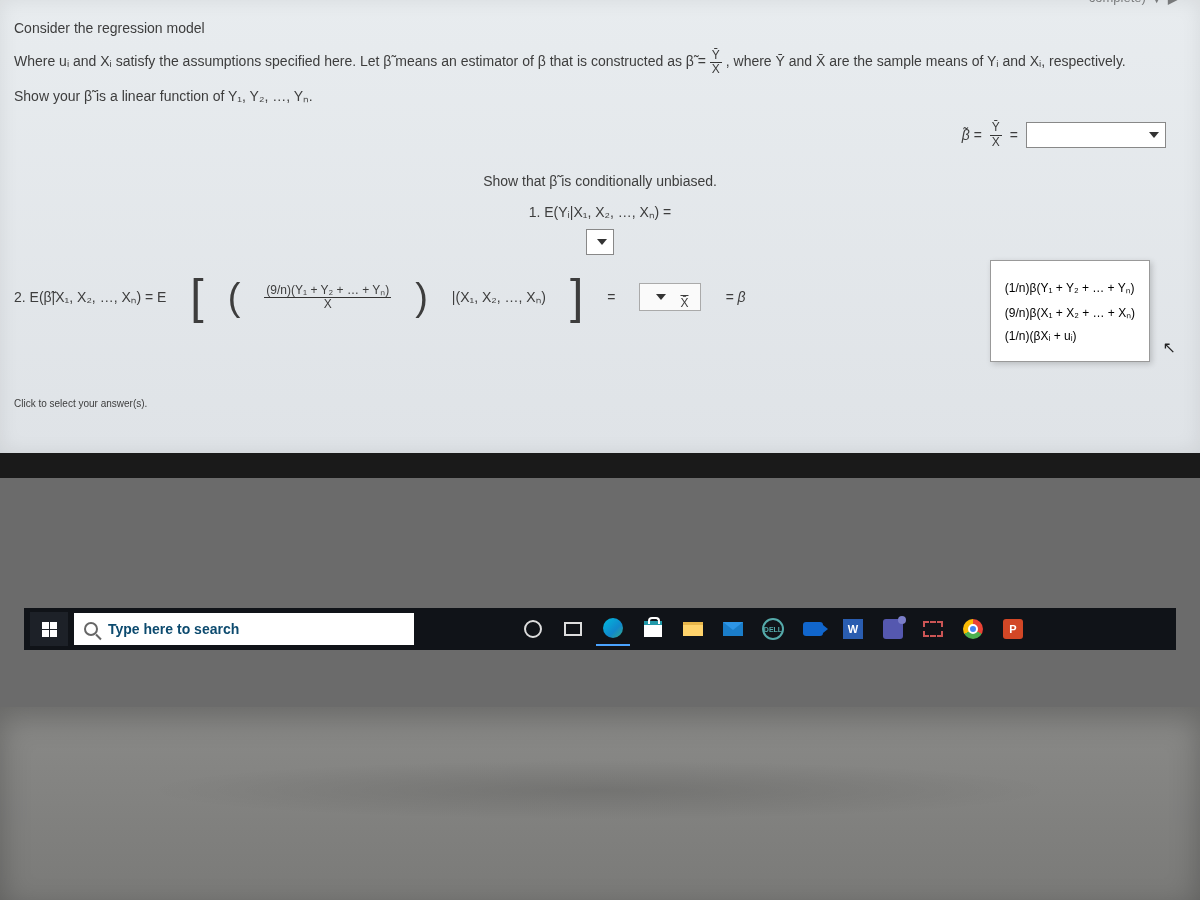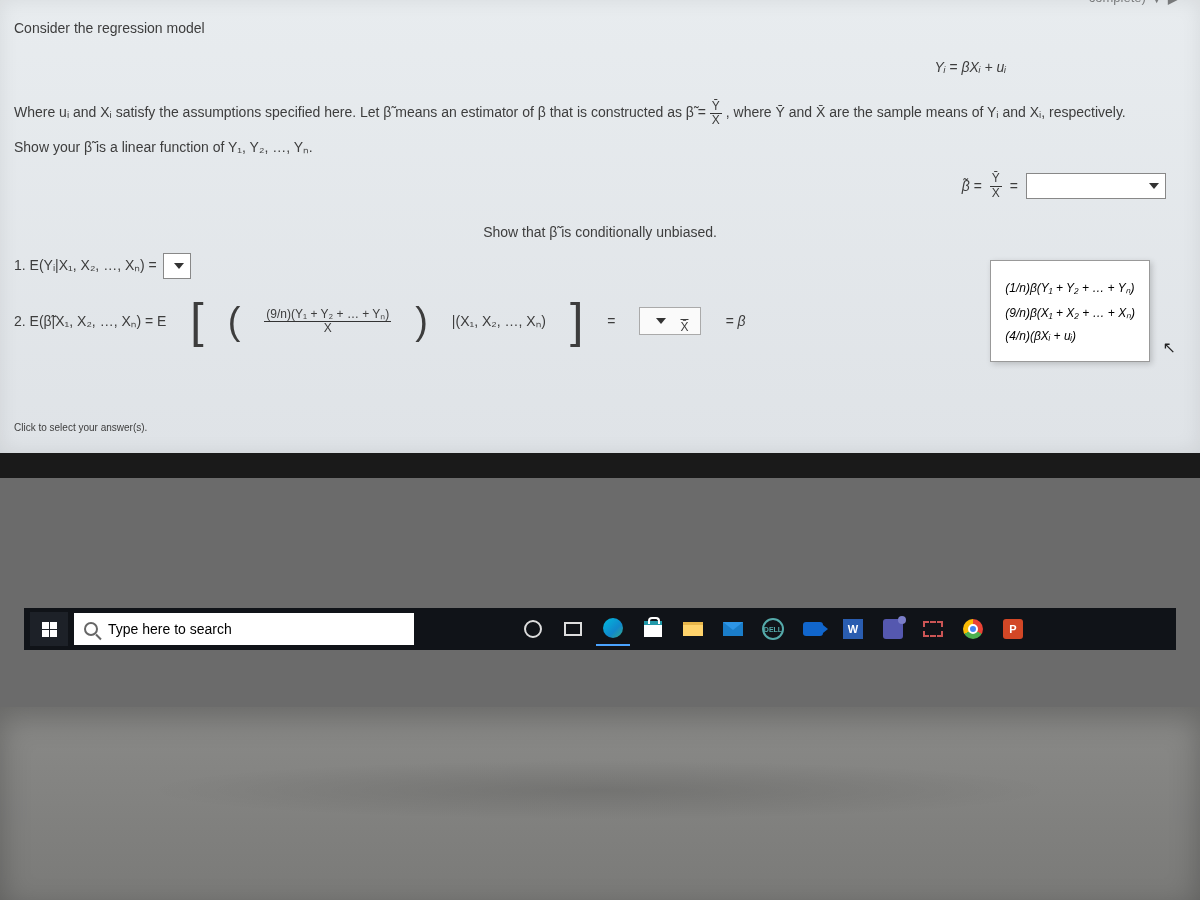--- a/index.html
+++ b/index.html
@@ -77,21 +77,21 @@
   .options-panel {
     position: absolute;
     right: 50px;
     top: 260px;
     background: #fff;
     border: 1px solid #999;
     box-shadow: 2px 2px 6px rgba(0,0,0,0.18);
     padding: 10px 14px;
     font-size: 12px;
   }
-  .options-panel .opt { margin: 8px 0; font-style: italic; }
+  .options-panel .opt { margin: 8px 0; }
   .cursor-icon {
     position: absolute;
     right: 24px;
     top: 338px;
     font-size: 16px;
     color: #222;
   }
   .q2-row {
     display: flex;
     align-items: center;
@@ -145,22 +145,23 @@
   }
   .win-logo span { background: #fff; }
   .search-box {
     flex: 0 0 340px;
     height: 32px;
     background: #fff;
     display: flex;
     align-items: center;
     padding: 0 10px;
     gap: 10px;
-    color: #000000;
+    color: #0c4a6e;
     font-size: 14px;
+    font-weight: bold;
   }
   .search-box .mag {
     width: 14px; height: 14px;
     border: 2px solid #666;
     border-radius: 50%;
     position: relative;
   }
   .search-box .mag::after {
     content: "";
     position: absolute;
@@ -221,23 +222,20 @@
 
   <div class="top-bar">
     <span>complete)</span>
     <span class="arrow-down">▼</span>
     <span class="arrow-right">▶</span>
   </div>
 
   <div class="content">
     <div class="line">Consider the regression model</div>
 
-    <div class="eqline" style="text-align:right; margin-right:180px;">
-      <i class="m">Yᵢ = βXᵢ + uᵢ</i>
-    </div>
 
     <div class="line">
       <span>Where uᵢ and Xᵢ satisfy the assumptions specified here. Let β̃ means an estimator of β that is constructed as β̃ = </span>
       <span class="frac">
         <span class="num">Ȳ</span>
         <span class="den">X̄</span>
       </span>
       <span>, where Ȳ and X̄ are the sample means of Yᵢ and Xᵢ, respectively.</span>
     </div>
 
@@ -253,21 +251,21 @@
       </span>
       <span>=</span>
       <div class="select-box">
         <span></span>
           <span class="caret"></span>
       </div>
     </div>
 
     <div class="line" style="margin-top:18px;text-align:center;">Show that β̃ is conditionally unbiased.</div>
 
-    <div class="line" style="display:flex;align-items:center;gap:6px;">
+    <div class="line" style="display:flex;align-items:center;gap:6px;flex-direction:column;">
       <span>1. E(Yᵢ|X₁, X₂, …, Xₙ) = </span>
       <div class="select-box small">
         <span></span>
           <span class="caret"></span>
       </div>
     </div>
 
     <div class="q2-row">
       <span>2. E(β̃|X₁, X₂, …, Xₙ) = E</span>
       <span class="big-bracket">[</span>
@@ -291,21 +289,21 @@
       </div>
       <i class="m"> = β</i>
     </div>
 
     <div class="click-select">Click to select your answer(s).</div>
   </div>
 
   <div class="options-panel">
     <div class="opt">(1/n)β(Y₁ + Y₂ + … + Yₙ)</div>
     <div class="opt">(9/n)β(X₁ + X₂ + … + Xₙ)</div>
-    <div class="opt">(4/n)(βXᵢ + uᵢ)</div>
+    <div class="opt">(1/n)(βXᵢ + uᵢ)</div>
   </div>
 
   <div class="cursor-icon">↖</div>
 
   <div class="taskbar">
     <div class="start-btn">
       <div class="win-logo">
         <span></span>
           <span></span>
           <span></span>

